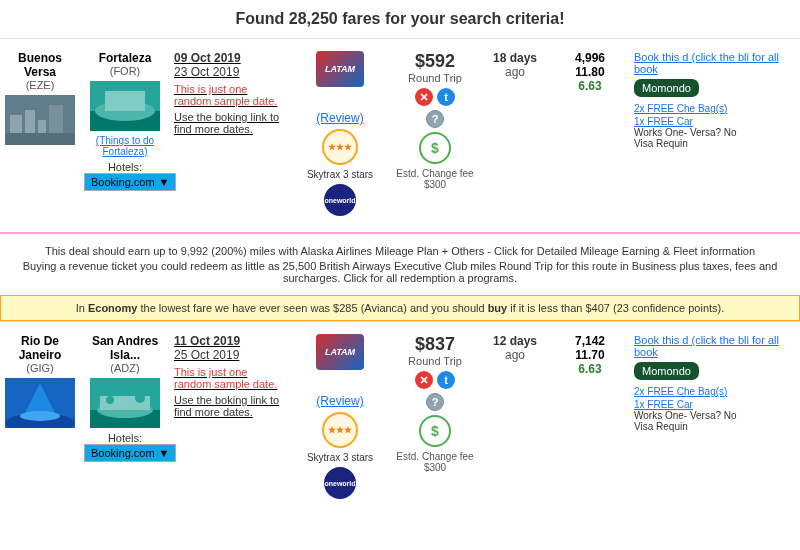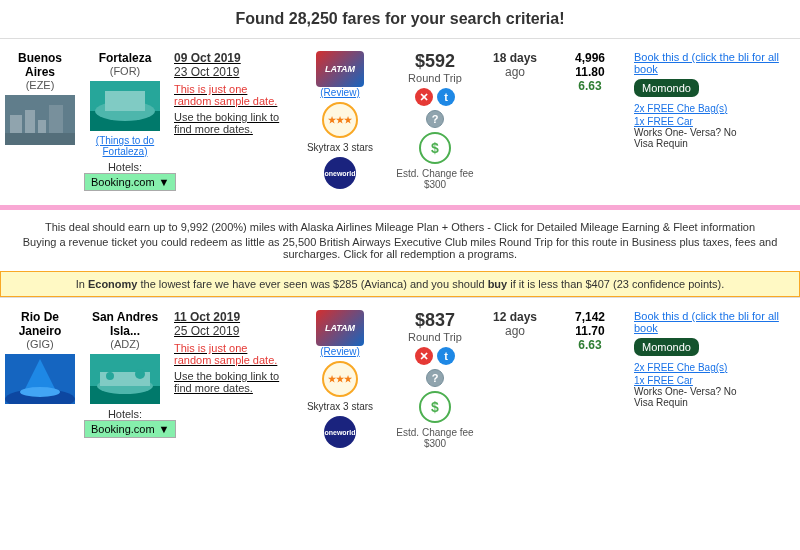--- a/index.html
+++ b/index.html
@@ -27,21 +27,21 @@
     .col-price { width: 90px; padding: 4px; text-align: center; }
     .col-days { width: 70px; padding: 4px; text-align: center; }
     .col-numbers { width: 80px; padding: 4px; text-align: center; }
     .col-book { flex: 1; padding: 4px; font-size: 11px; }
 
     .city-name { font-weight: bold; font-size: 12px; }
     .city-code { font-size: 11px; color: #555; }
     .things-link { color: #1a73e8; font-size: 10px; text-decoration: underline; cursor: pointer; }
     .hotels-label { font-size: 11px; color: #333; margin-top: 4px; }
     .booking-btn {
-      background: #86efac;
+      background: #0ea5e9;
       border: 1px solid #aaa;
       padding: 2px 6px;
       font-size: 11px;
       cursor: pointer;
       display: flex;
       align-items: center;
       gap: 4px;
     }
 
     .date-primary { font-weight: bold; color: #333; }
@@ -56,21 +56,21 @@
       border-radius: 4px;
       display: flex;
       align-items: center;
       justify-content: center;
       font-size: 9px;
       font-weight: bold;
       color: #fff;
     }
     .airline-latam { background: linear-gradient(135deg, #d32f2f, #1565c0); font-style: italic; }
 
-    .review-link { color: #1a73e8; font-size: 10px; text-decoration: underline; cursor: pointer; }
+    .review-link { color: #1a73e8; font-size: 12px; text-decoration: underline; cursor: pointer; margin-top: 24px; }
     .skytrax { font-size: 10px; color: #333; margin-top: 4px; }
     .alliance-badge {
       width: 32px; height: 32px; border-radius: 50%; background: #1a237e;
       margin: 4px auto; display: flex; align-items: center; justify-content: center;
       font-size: 7px; color: #fff; font-weight: bold; text-align: center;
     }
     .star-badge {
       width: 36px; height: 36px; border-radius: 50%; border: 2px solid #f9a825;
       background: #fff8e1; margin: 4px auto; display: flex; align-items: center;
       justify-content: center; font-size: 9px; color: #f57f17; font-weight: bold;
@@ -104,21 +104,21 @@
       white-space: nowrap;
     }
     .perk-link { color: #1a73e8; font-size: 10px; text-decoration: underline; cursor: pointer; margin-top: 2px; }
     .perk-text { font-size: 10px; color: #333; }
 
     .info-section {
       background: #fff;
       padding: 8px 16px;
       font-size: 11px;
       color: #333;
-      border-top: 5px solid #f9a8d4;
+      border-top: 2px solid #f9a8d4;
       text-align: center;
     }
     .info-section p { margin: 3px 0; }
 
     .economy-bar {
       background: #fff9c4;
       border: 1px solid #f9a825;
       padding: 6px 16px;
       font-size: 11px;
       color: #333;
@@ -152,21 +152,21 @@
 
 <div>
   <div class="header-bar">
     <span>Found 28,250 fares for your search criteria!</span>
   </div>
 </div>
 
 <div class="flight-row">
 
   <div class="col-origin">
-    <div class="city-name">Buenos Aires</div>
+    <div class="city-name">Buenos Versa</div>
     <div class="city-code">(EZE)</div>
     <div class="img-placeholder img-bsas">
       <svg width="70" height="50" viewBox="0 0 70 50">
         <rect width="70" height="50" fill="#607d8b"></rect>
         <rect x="5" y="20" width="12" height="20" fill="#90a4ae"></rect>
         <rect x="20" y="15" width="10" height="25" fill="#90a4ae"></rect>
         <rect x="33" y="25" width="8" height="15" fill="#90a4ae"></rect>
         <rect x="44" y="10" width="14" height="30" fill="#78909c"></rect>
         <rect x="0" y="38" width="70" height="12" fill="#546e7a"></rect>
       </svg>

